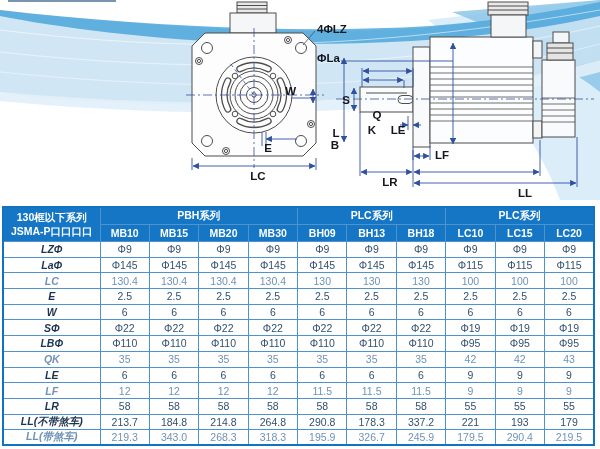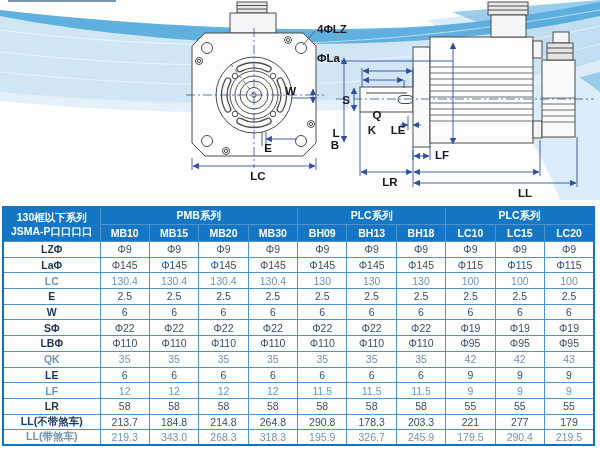--- a/index.html
+++ b/index.html
@@ -20,21 +20,21 @@
     border:1px solid #4f93cc;padding:0;text-align:center;vertical-align:middle;
     overflow:hidden;white-space:nowrap;
   }
   thead th{
     background:#1476c4;color:#ffffff;font-weight:bold;
     border:1px solid #55a0dc;height:16px;
   }
   thead th.corner{font-size:10.5px;line-height:1.25;}
   thead th.corner span{display:block;}
   tbody tr{height:15.7px;}
-  tbody th{font-weight:bold;color:#1c3450;background:#fff;}
+  tbody th{font-weight:bold;color:#1c3450;background:#fff;font-style:italic;}
   tbody td{color:#33506e;background:#fff;}
   tbody tr.muted th,tbody tr.muted td{color:#6e93b6;}
 </style>
 </head>
 <body>
 
 <svg class="hero" viewBox="0 0 600 206">
   <defs>
     <marker id="ar" viewBox="0 0 8 8" refX="7.5" refY="4" markerWidth="7" markerHeight="7" orient="auto-start-reverse">
       <path d="M0,0 L8,4 L0,8 Z" fill="#3050a0"></path>
@@ -212,21 +212,21 @@
   <colgroup>
     <col style="width:97px">
     <col span="10">
   </colgroup>
   <thead>
     <tr>
       <th class="corner" rowspan="2">
         <span>130框以下系列</span>
         <span>JSMA-P口口口口</span>
       </th>
-    <th colspan="4">PMB系列</th>
+    <th colspan="4">PBH系列</th>
         <th colspan="3">PLC系列</th>
         <th colspan="3">PLC系列</th>
       </tr>
     <tr>
         <th>MB10</th>
         <th>MB15</th>
         <th>MB20</th>
         <th>MB30</th>
         <th>BH09</th>
         <th>BH13</th>
@@ -381,23 +381,23 @@
         <td>55</td>
       </tr>
       <tr>
         <th>LL(不带煞车)</th>
         <td>213.7</td>
         <td>184.8</td>
         <td>214.8</td>
         <td>264.8</td>
         <td>290.8</td>
         <td>178.3</td>
-        <td>203.3</td>
+        <td>337.2</td>
         <td>221</td>
-        <td>277</td>
+        <td>193</td>
         <td>179</td>
       </tr>
       <tr class="muted">
         <th>LL(带煞车)</th>
         <td>219.3</td>
         <td>343.0</td>
         <td>268.3</td>
         <td>318.3</td>
         <td>195.9</td>
         <td>326.7</td>

